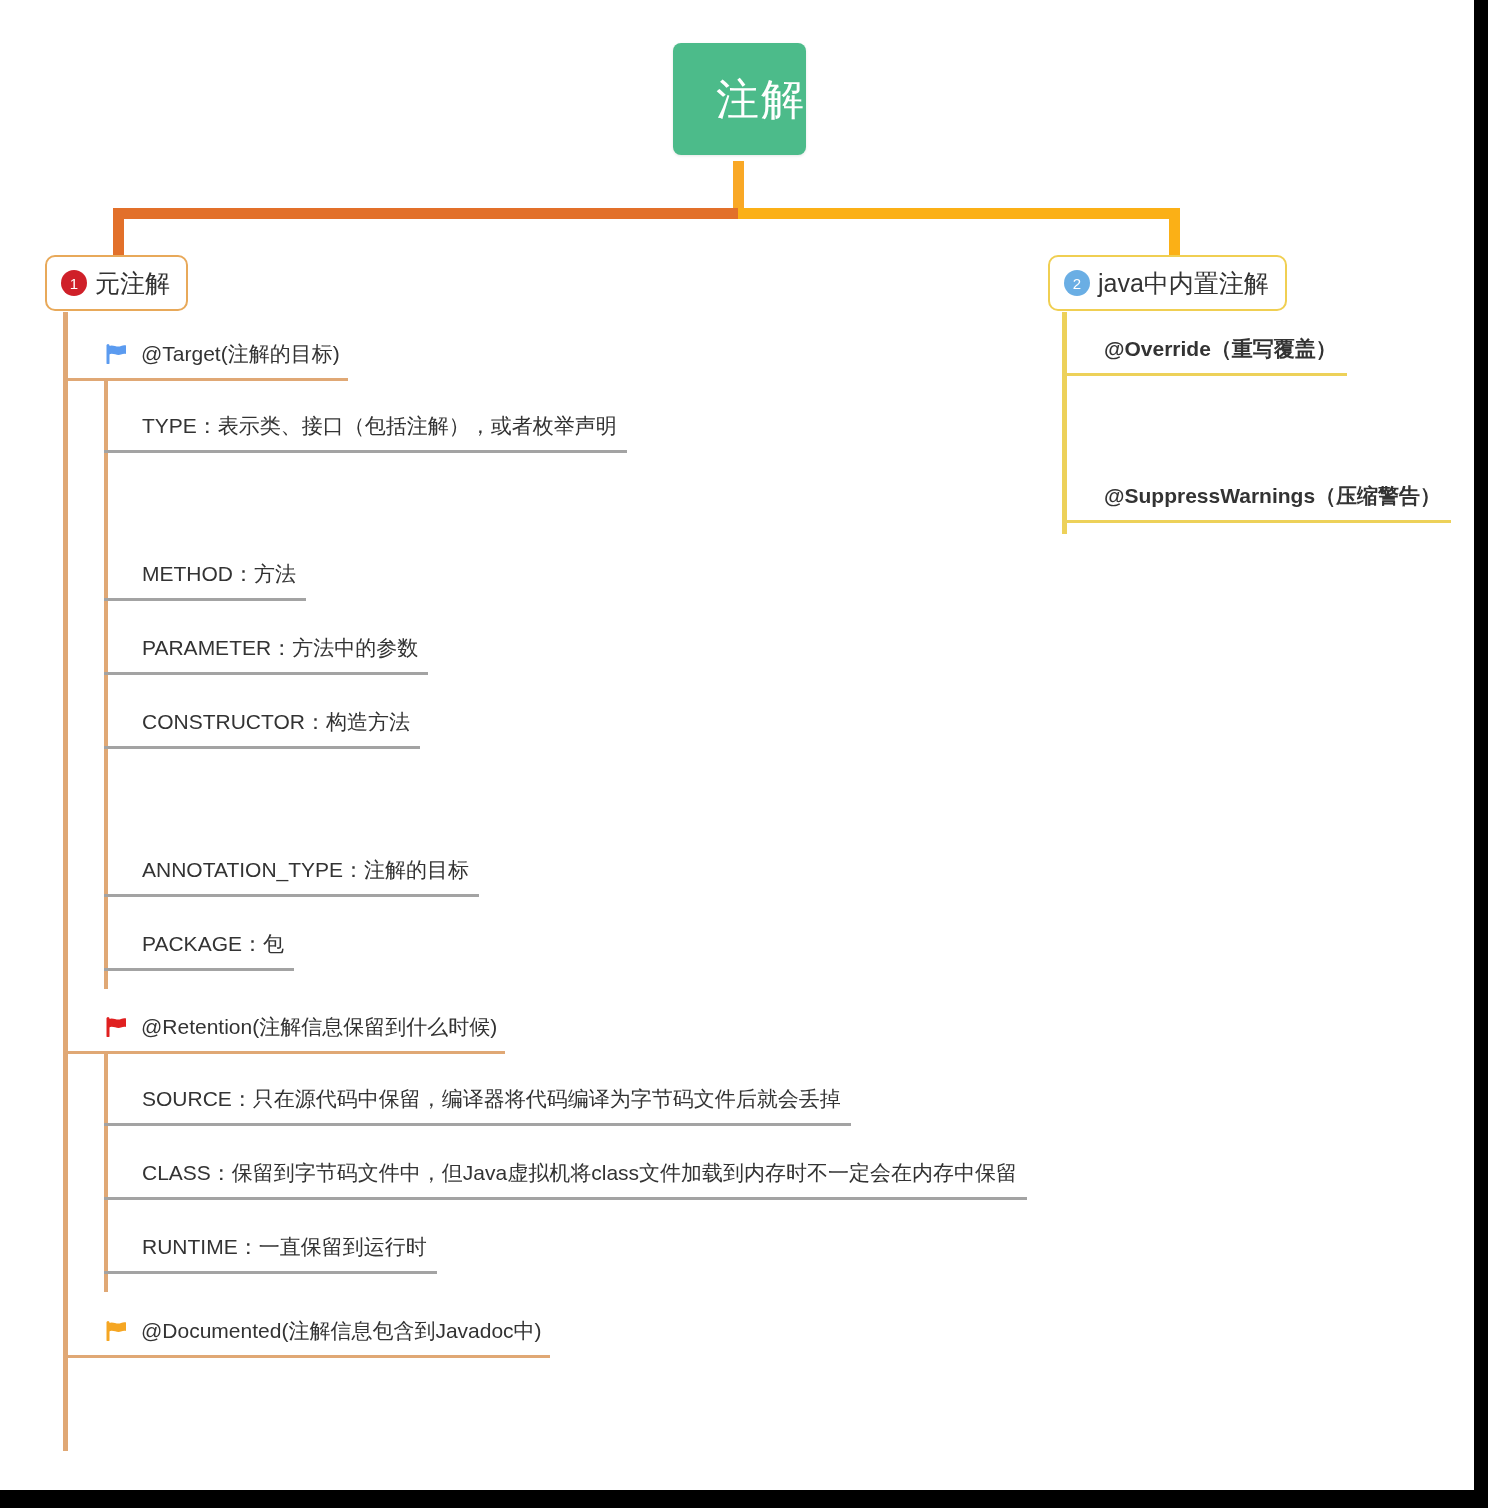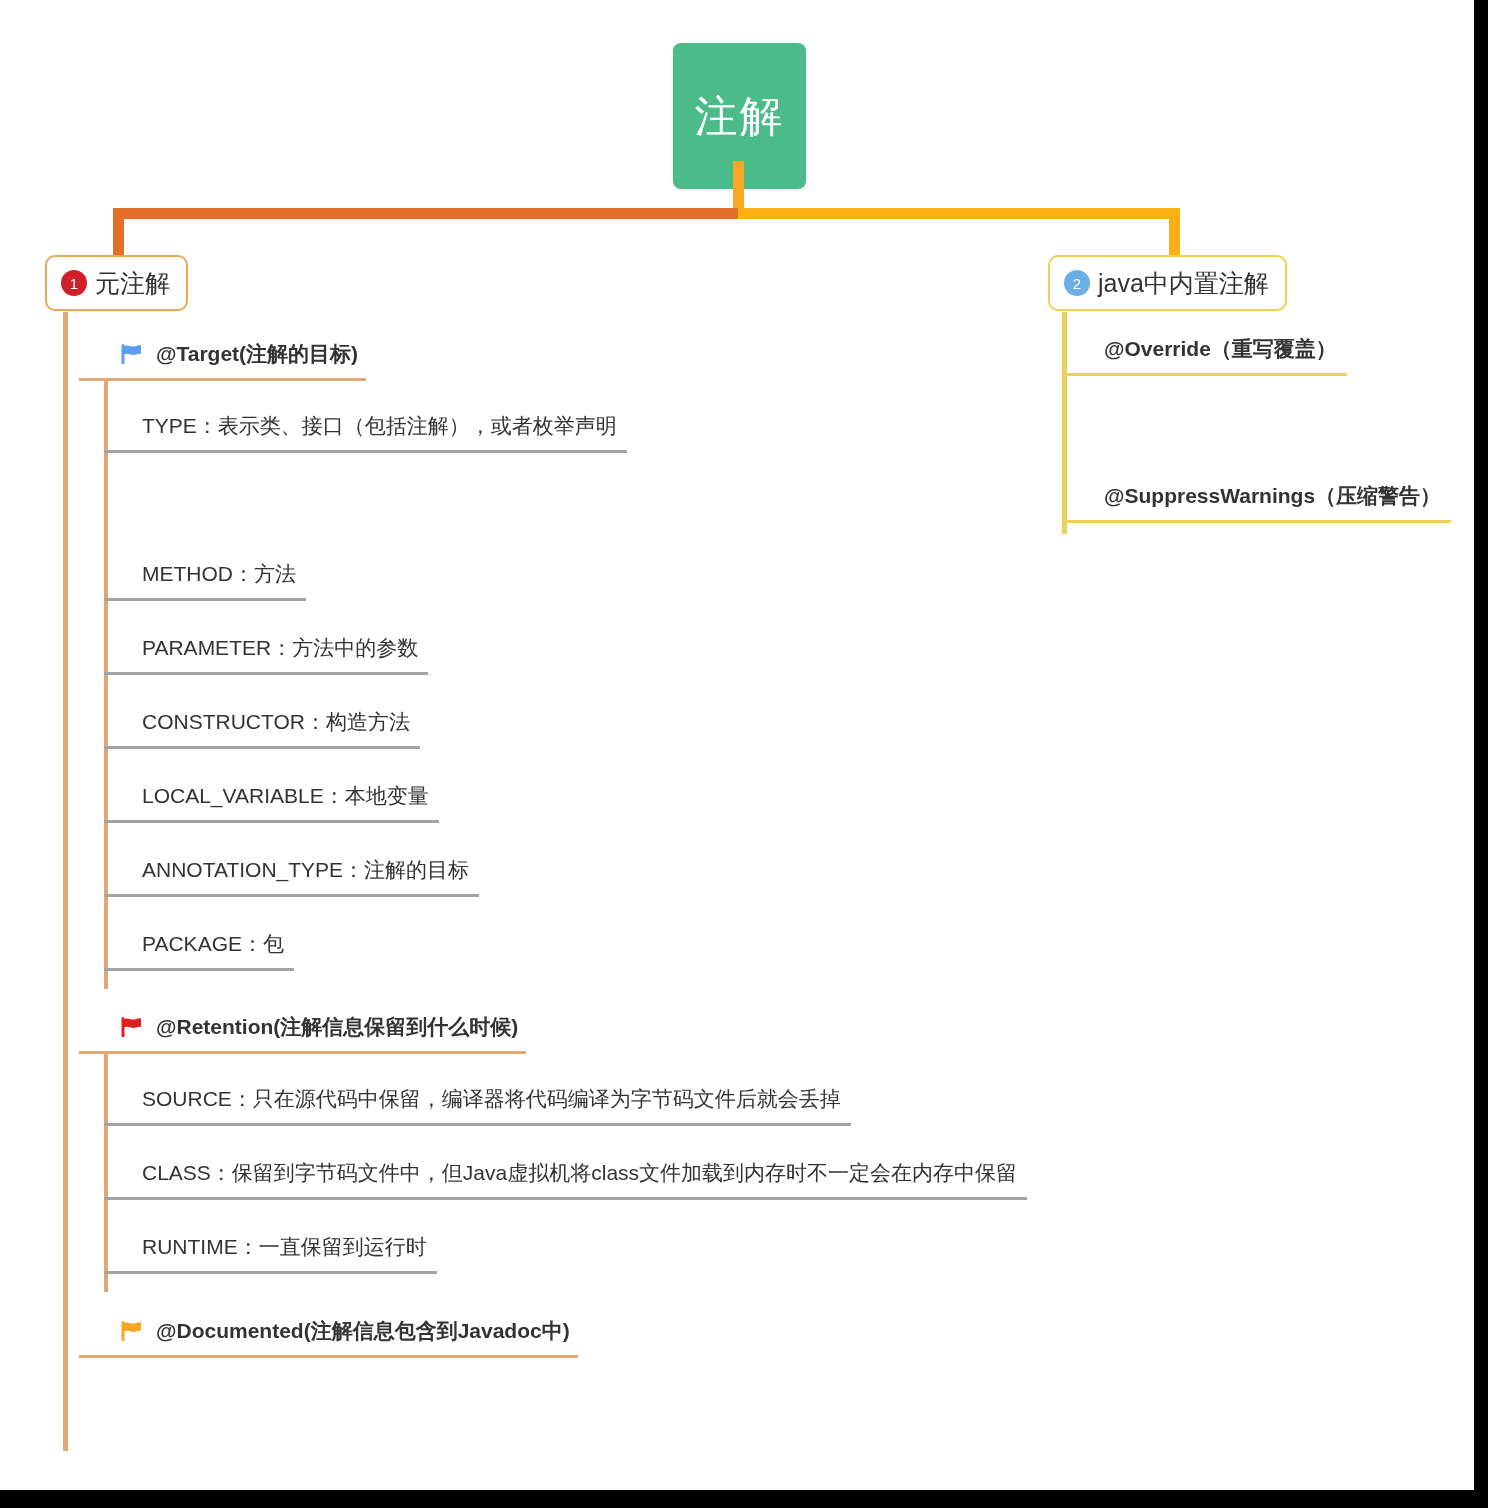--- a/index.html
+++ b/index.html
@@ -24,26 +24,26 @@
     background: #ffffff;
     overflow: hidden;
   }
 
   
   #root-node {
     position: absolute;
     left: 673px;
     top: 43px;
     width: 133px;
-    height: 146px;
+    height: 112px;
     background: #4cbb8a;
     border-radius: 8px;
     display: flex;
     align-items: center;
-    justify-content: center;
+    justify-content: flex-end;
     box-shadow: 0 1px 3px rgba(0,0,0,0.10);
   }
   #root-node .root-label {
     color: #ffffff;
     font-size: 43px;
     letter-spacing: 2px;
     line-height: 1;
     font-weight: 400;
   }
 
@@ -145,25 +145,24 @@
     left: 1062px;
     top: 312px;
     width: 5px;
     height: 222px;
     background: #edd159;
   }
 
   
   .l2-row {
     position: absolute;
-    left: 79px;
+    left: 64px;
     height: 48px;
     display: flex;
     align-items: flex-end;
-    font-weight: bold;
   }
   .l2-inner {
     display: flex;
     align-items: center;
     padding: 0 8px 4px 42px;
     border-bottom: 3px solid #e0a875;
     height: 100%;
     box-sizing: border-box;
   }
   .flag {
@@ -286,25 +285,20 @@
   <div class="l3-row" style="top:627px">
     <div class="l3-inner">
         <span class="l3-label">PARAMETER：方法中的参数</span>
       </div>
   </div>
   <div class="l3-row" style="top:701px">
     <div class="l3-inner">
         <span class="l3-label">CONSTRUCTOR：构造方法</span>
       </div>
   </div>
-  <div class="l3-row" style="top:775px">
-    <div class="l3-inner">
-        <span class="l3-label">LOCAL_VARIABLE：本地变量</span>
-      </div>
-  </div>
   <div class="l3-row" style="top:849px">
     <div class="l3-inner">
         <span class="l3-label">ANNOTATION_TYPE：注解的目标</span>
       </div>
   </div>
   <div class="l3-row" style="top:923px">
     <div class="l3-inner">
         <span class="l3-label">PACKAGE：包</span>
       </div>
   </div>

